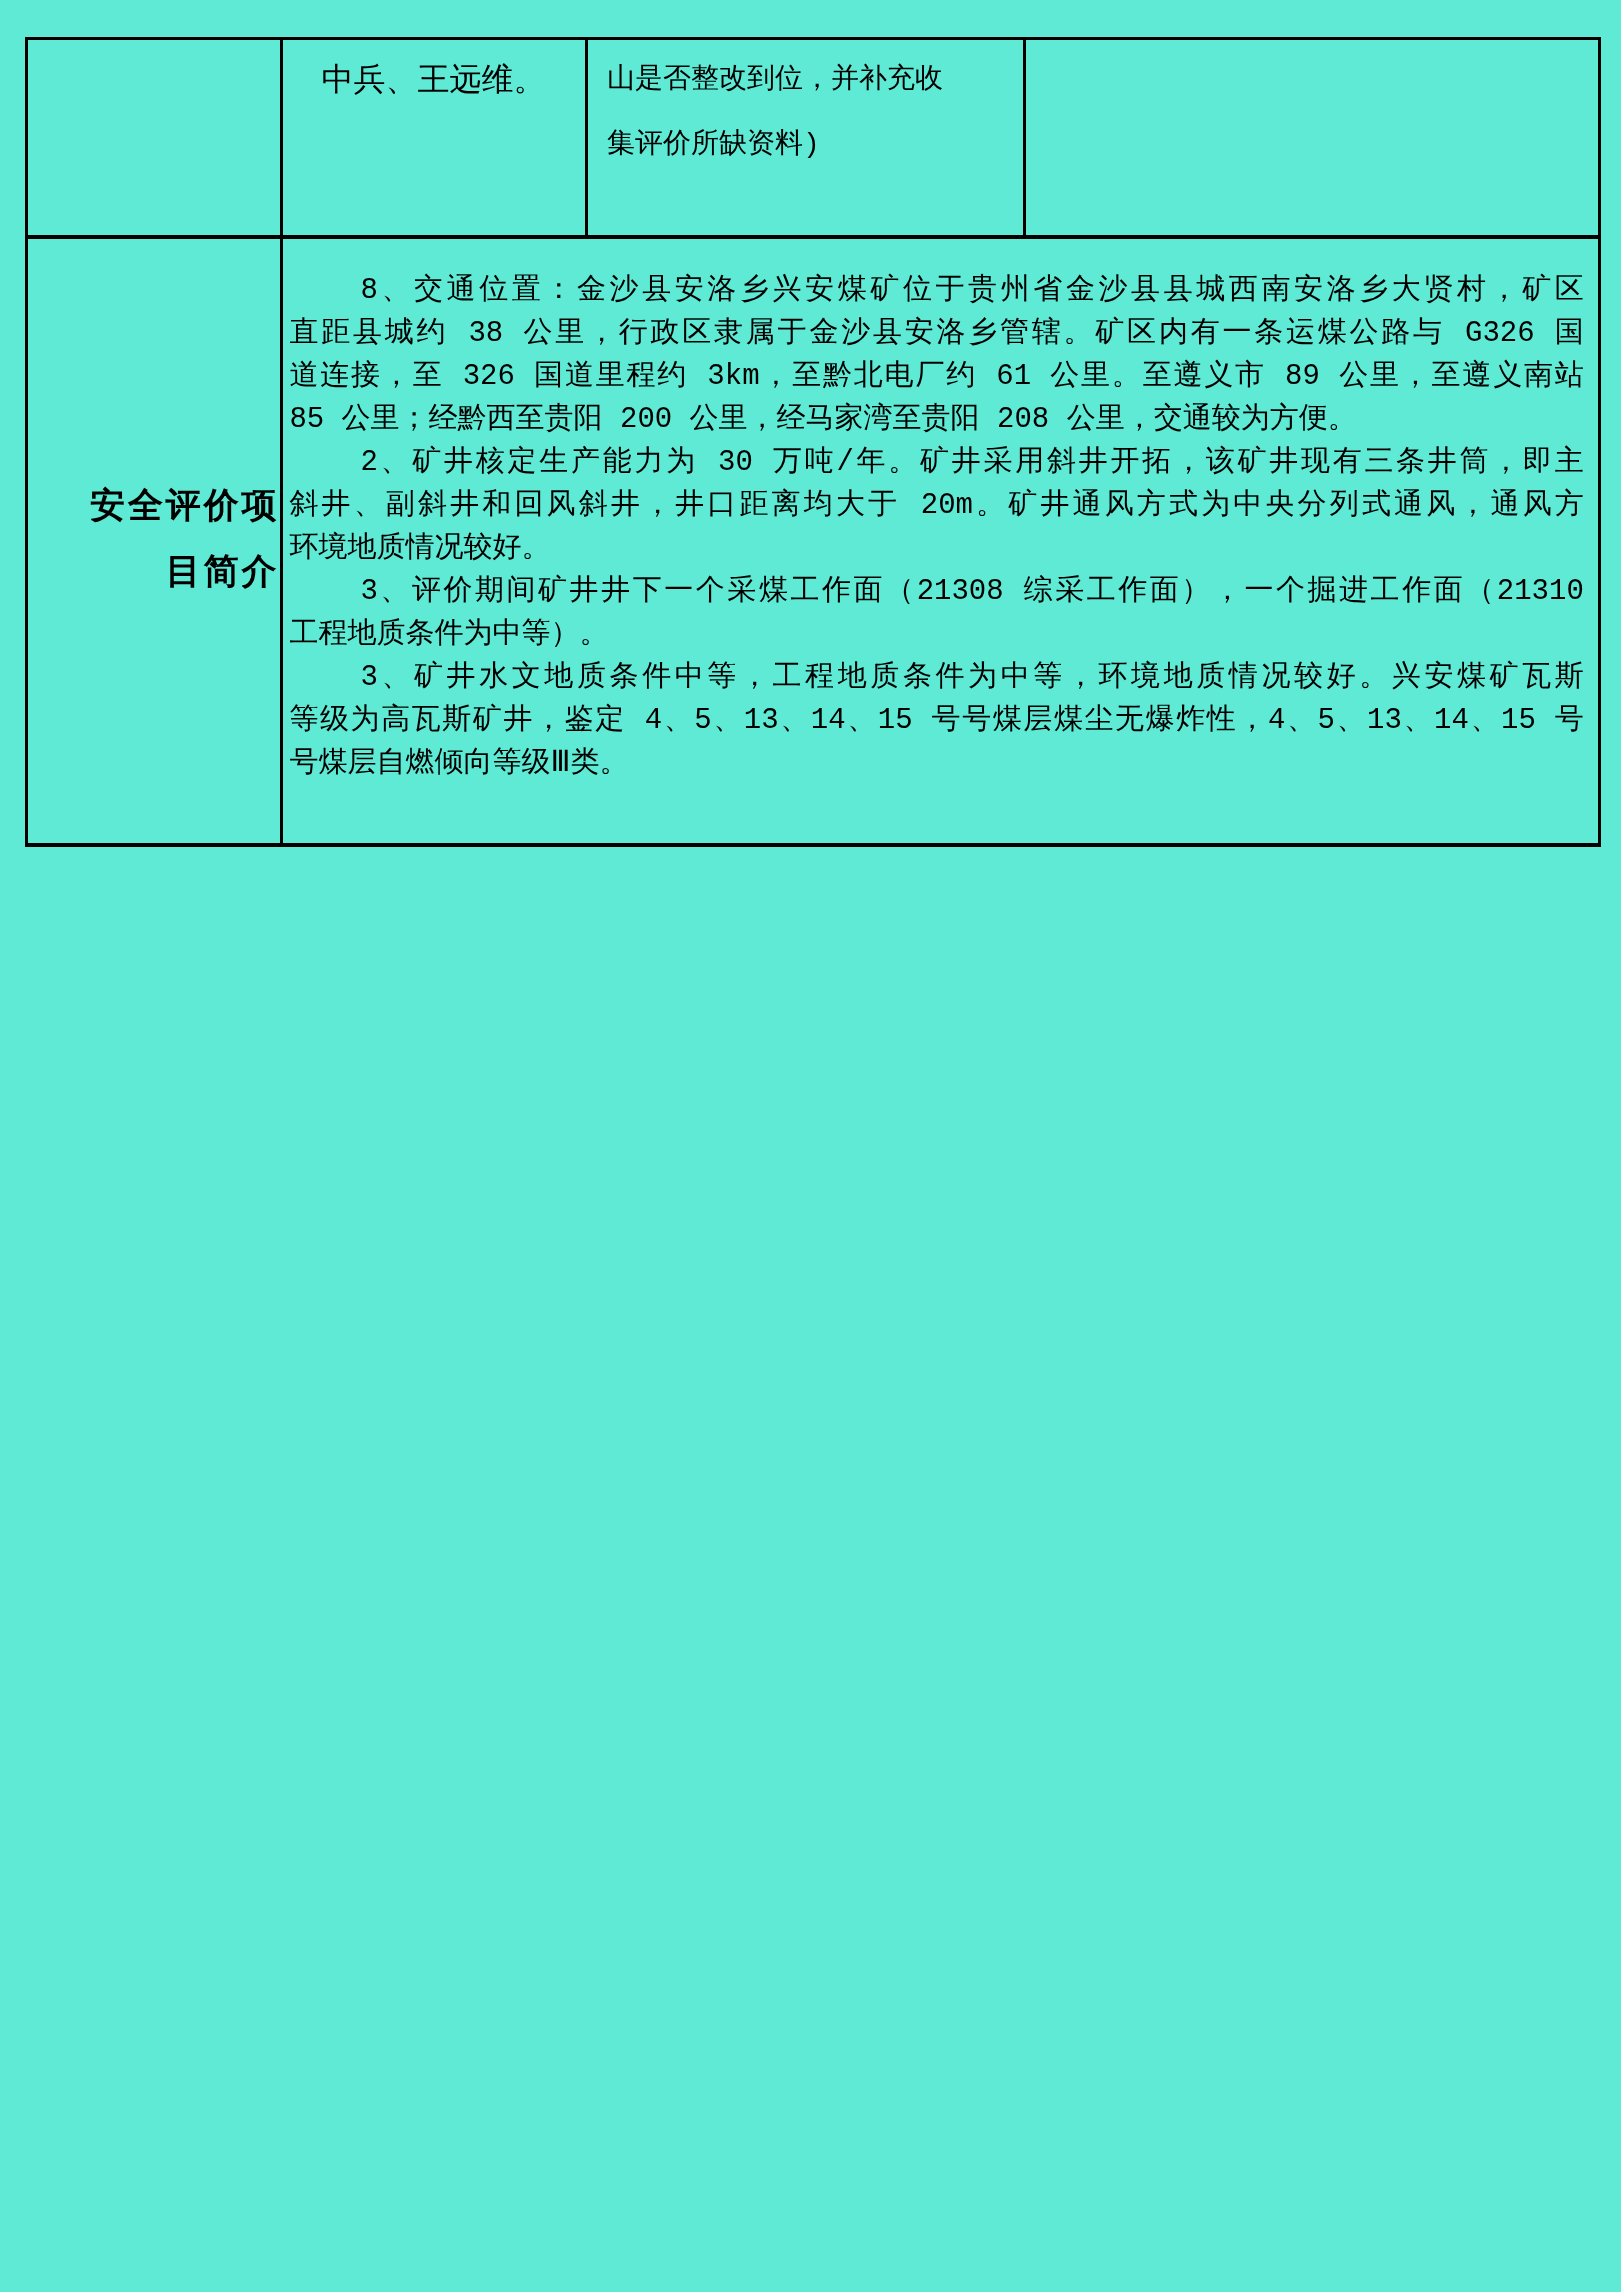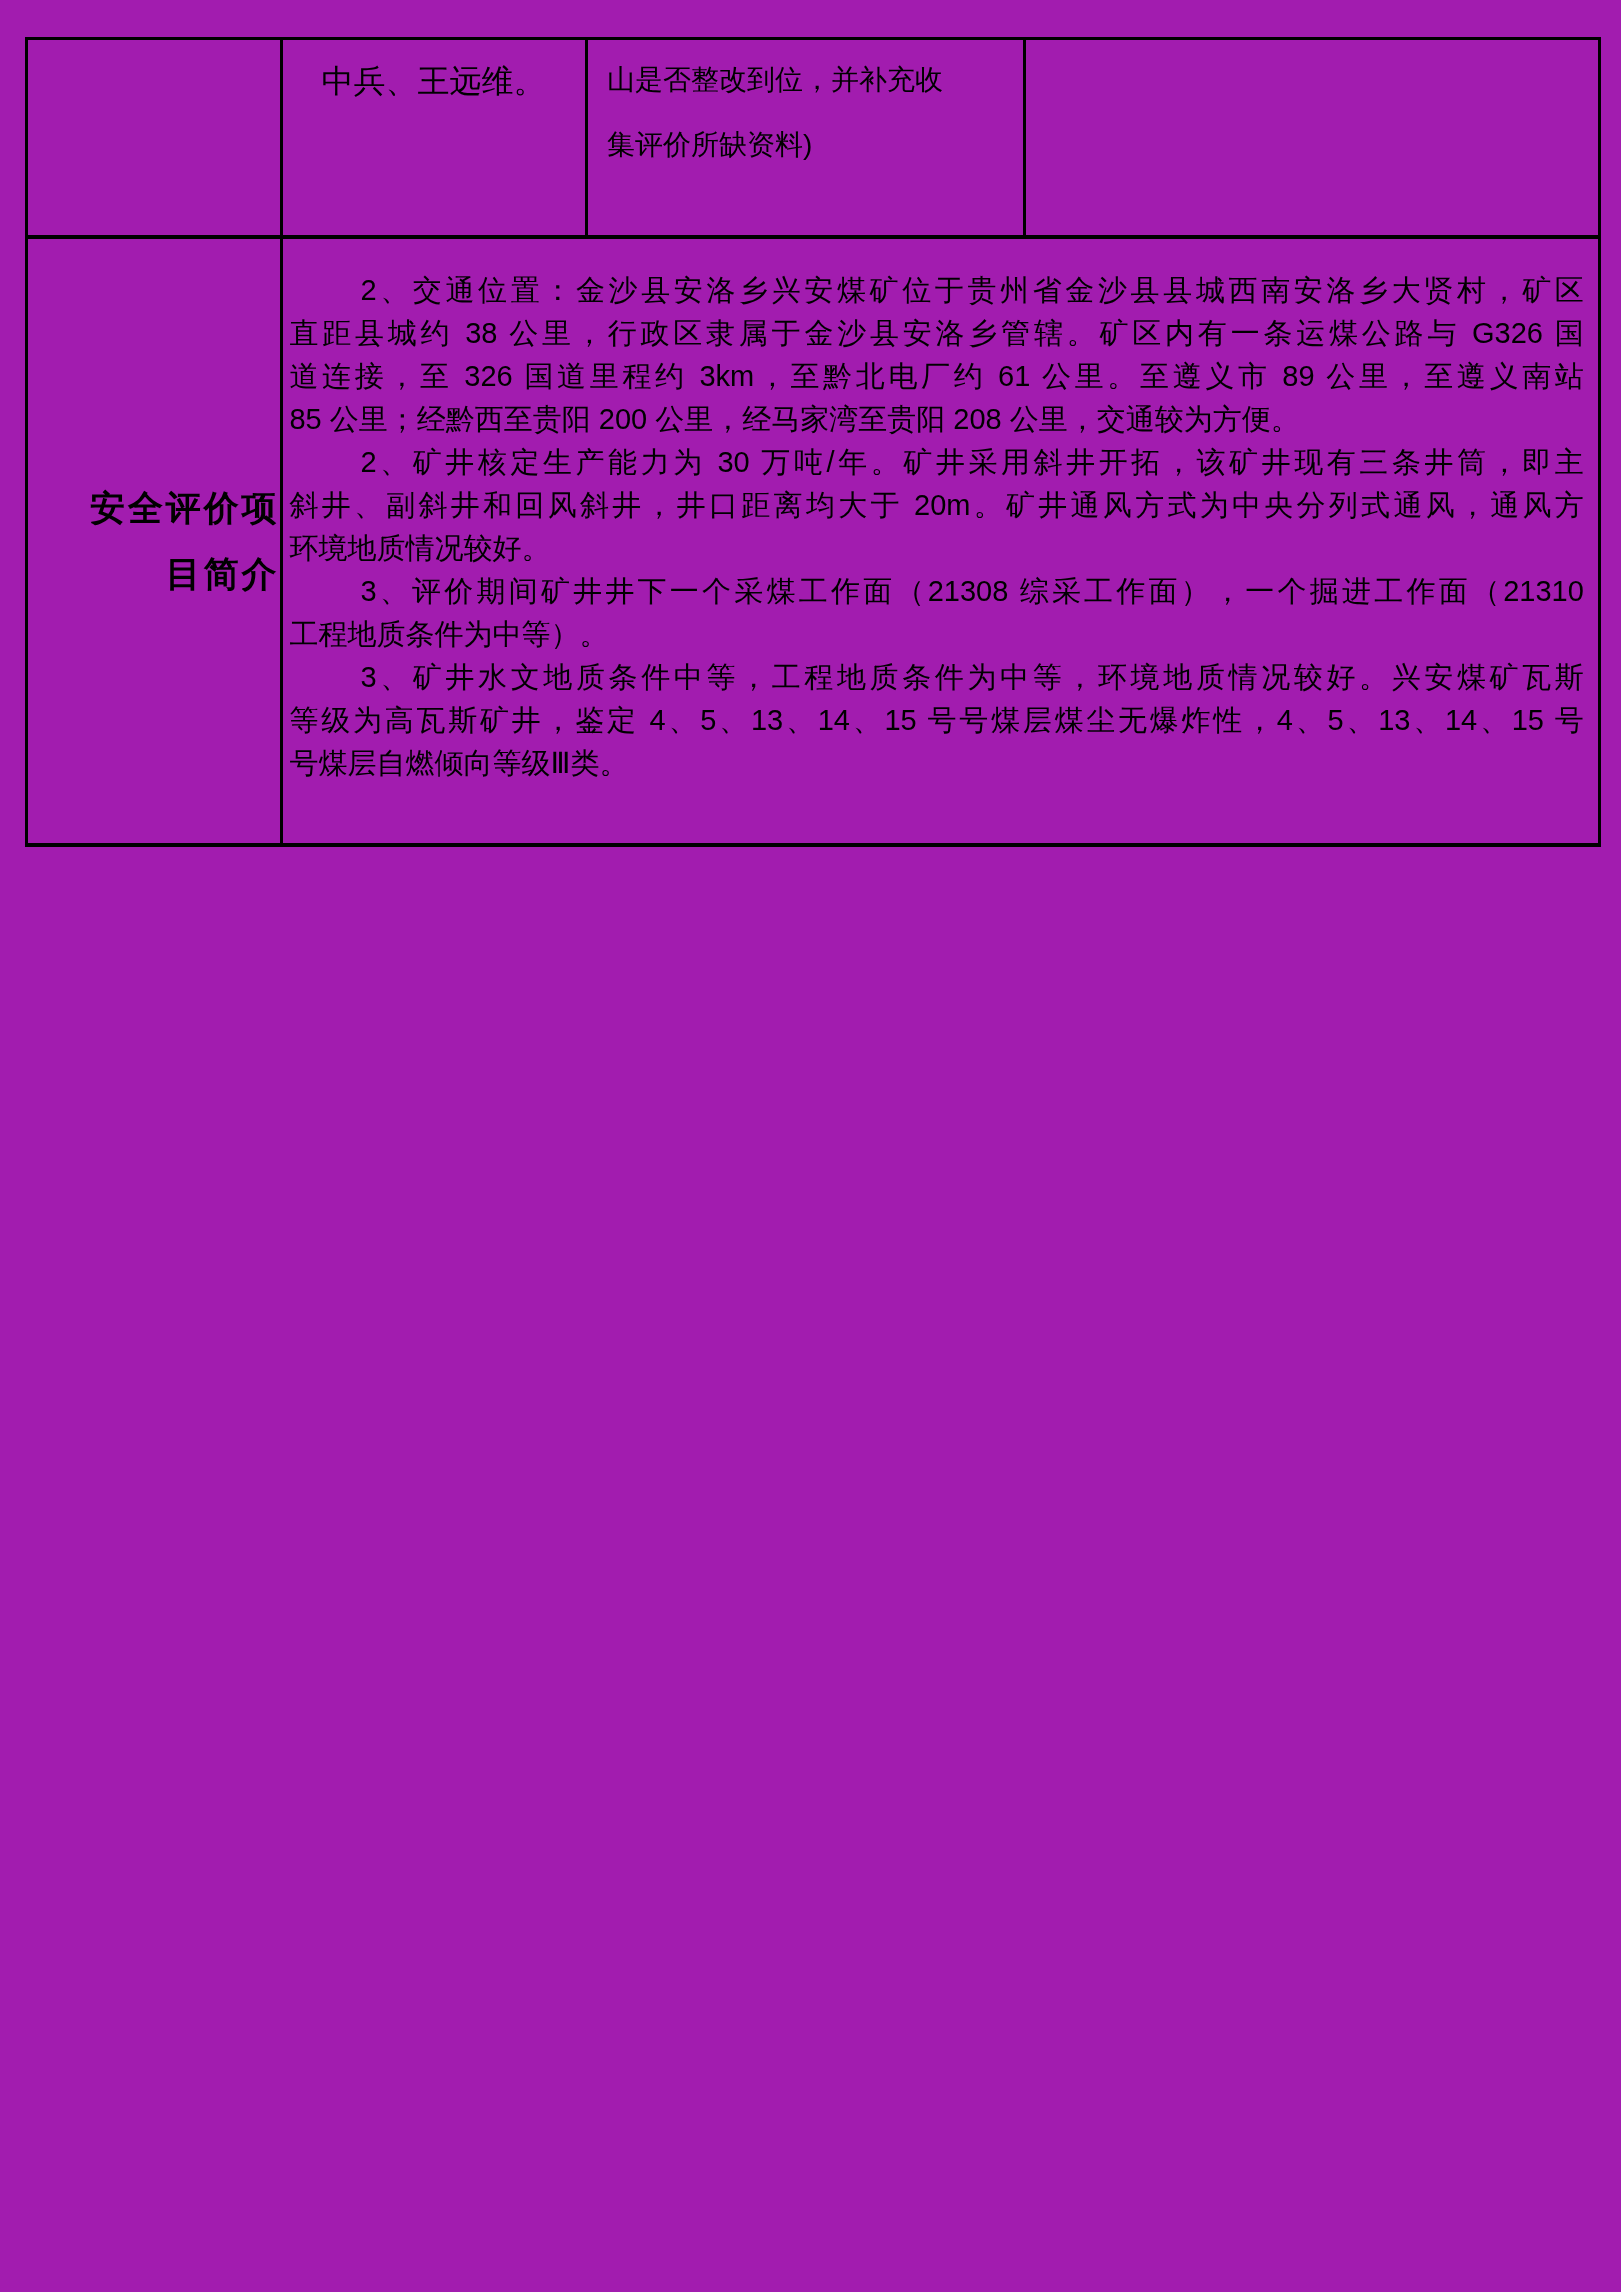--- a/index.html
+++ b/index.html
@@ -4,22 +4,22 @@
 <style>
   html, body {
     margin: 0;
     padding: 0;
     background: #ffffff;
   }
   .page {
     position: relative;
     width: 1621px;
     height: 2293px;
-    background: #a21caf;
-    font-family: Liberation Sans, sans-serif;
+    background: #5eead4;
+    font-family: Liberation Mono, monospace;
     color: #000000;
     overflow: hidden;
   }
   table.doc-table {
     position: absolute;
     left: 24.5px;
     top: 37px;
     width: 1573px;
     border-collapse: collapse;
     table-layout: fixed;
@@ -98,21 +98,21 @@
         <div>集评价所缺资料)</div>
       </td>
       <td></td>
     </tr>
     <tr class="row-brief">
       <td class="label-cell">
         <div class="brief-label">安全评价项</div>
         <div class="brief-label">目简介</div>
       </td>
       <td class="brief-body" colspan="3">
-        <div class="bline indent full">2、交通位置：金沙县安洛乡兴安煤矿位于贵州省金沙县县城西南安洛乡大贤村，矿区</div>
+        <div class="bline indent full">8、交通位置：金沙县安洛乡兴安煤矿位于贵州省金沙县县城西南安洛乡大贤村，矿区</div>
         <div class="bline full">直距县城约 38 公里，行政区隶属于金沙县安洛乡管辖。矿区内有一条运煤公路与 G326 国</div>
         <div class="bline full">道连接，至 326 国道里程约 3km，至黔北电厂约 61 公里。至遵义市 89 公里，至遵义南站</div>
         <div class="bline">85 公里；经黔西至贵阳 200 公里，经马家湾至贵阳 208 公里，交通较为方便。</div>
         <div class="bline indent full">2、矿井核定生产能力为 30 万吨/年。矿井采用斜井开拓，该矿井现有三条井筒，即主</div>
         <div class="bline full">斜井、副斜井和回风斜井，井口距离均大于 20m。矿井通风方式为中央分列式通风，通风方</div>
         <div class="bline">环境地质情况较好。</div>
         <div class="bline indent full">3、评价期间矿井井下一个采煤工作面（21308 综采工作面），一个掘进工作面（21310</div>
         <div class="bline">工程地质条件为中等）。</div>
         <div class="bline indent full">3、矿井水文地质条件中等，工程地质条件为中等，环境地质情况较好。兴安煤矿瓦斯</div>
         <div class="bline full">等级为高瓦斯矿井，鉴定 4、5、13、14、15 号号煤层煤尘无爆炸性，4、5、13、14、15 号</div>

